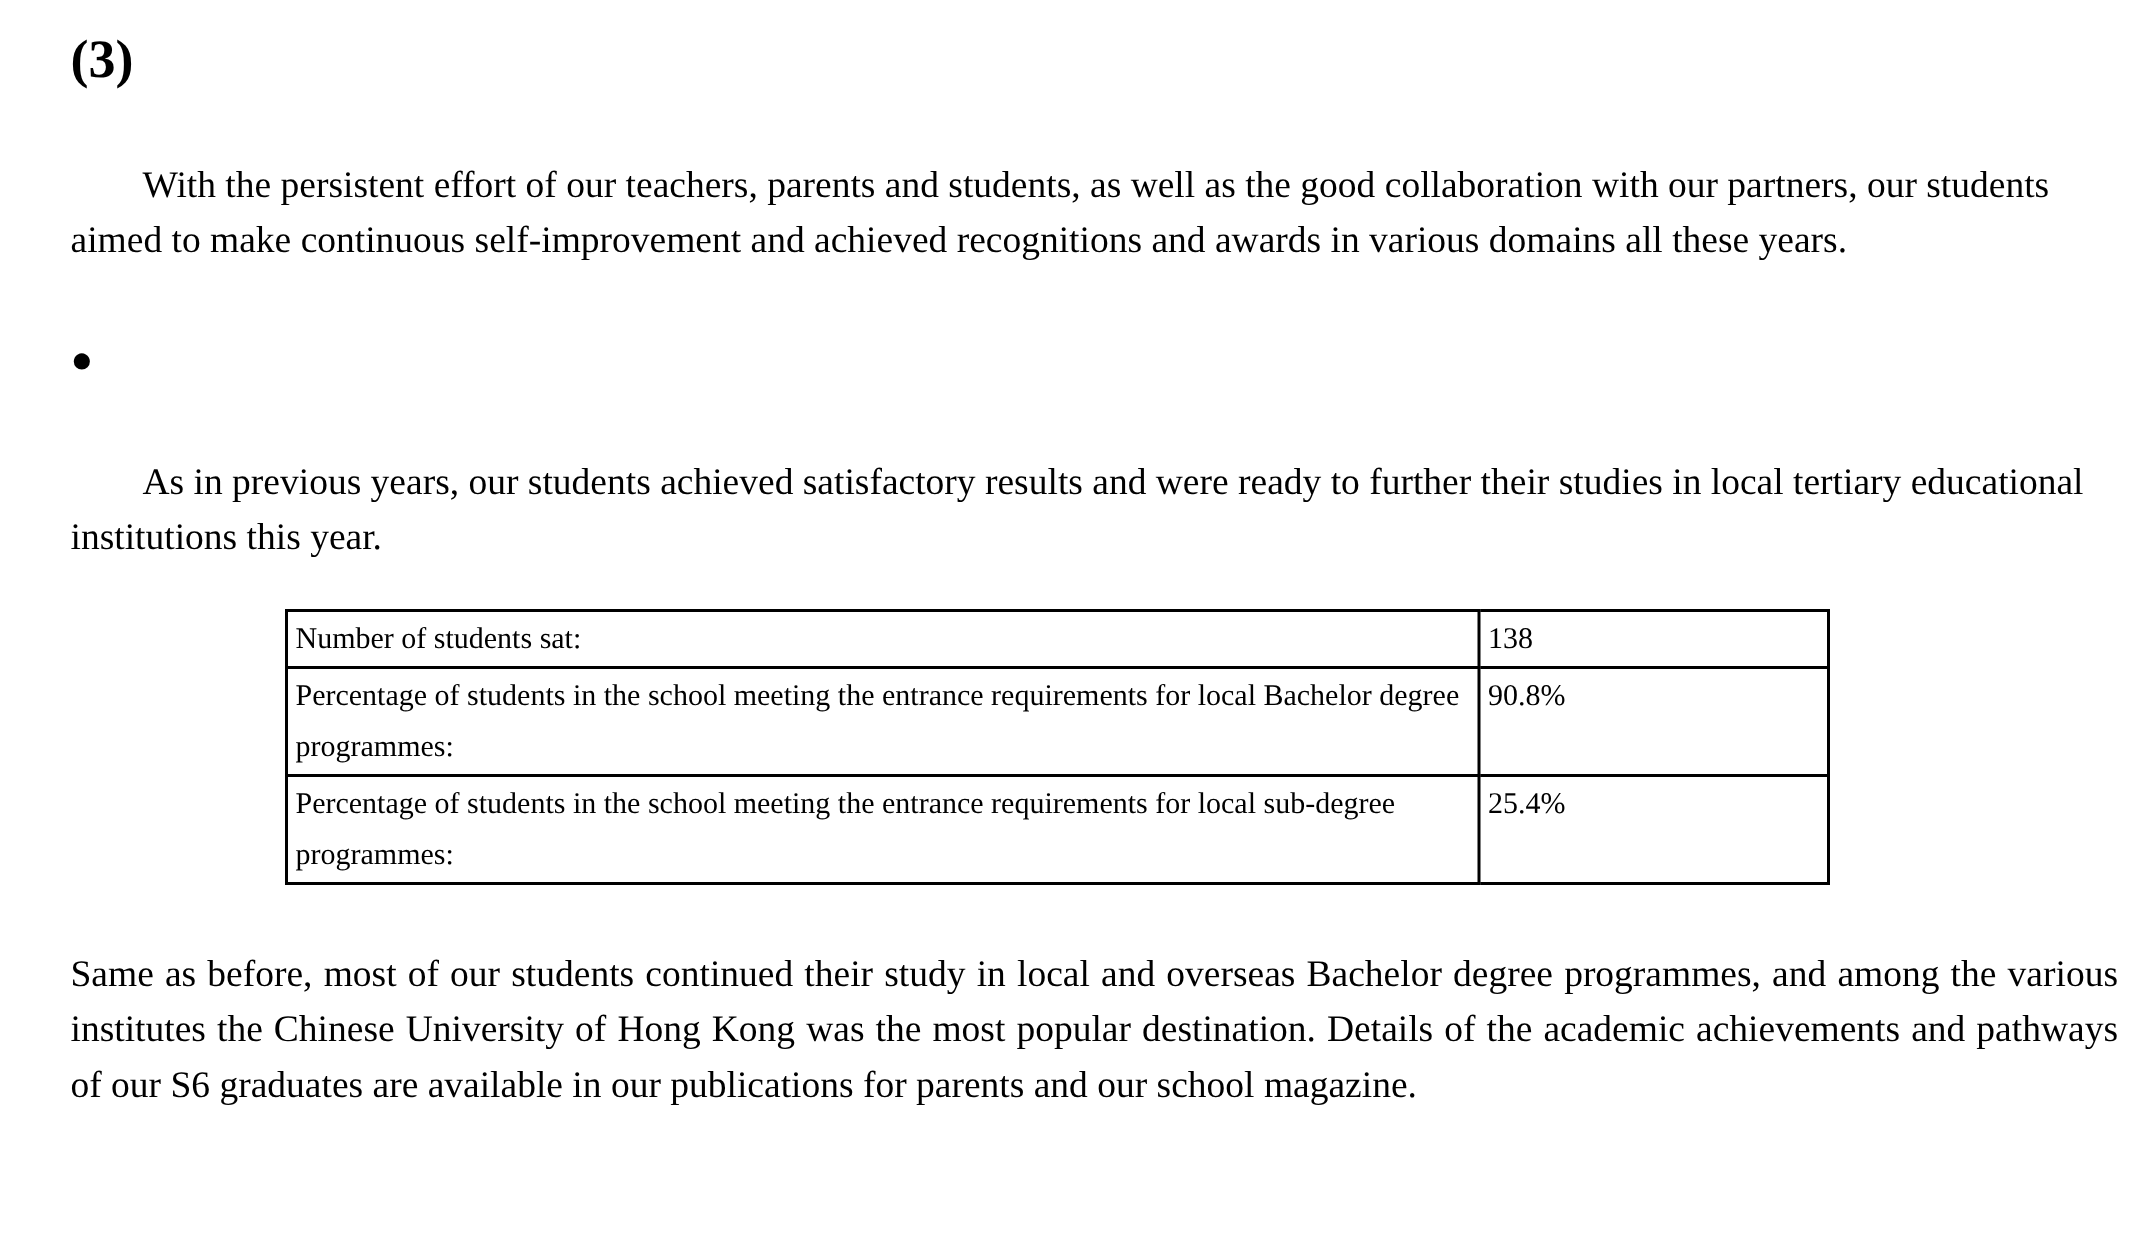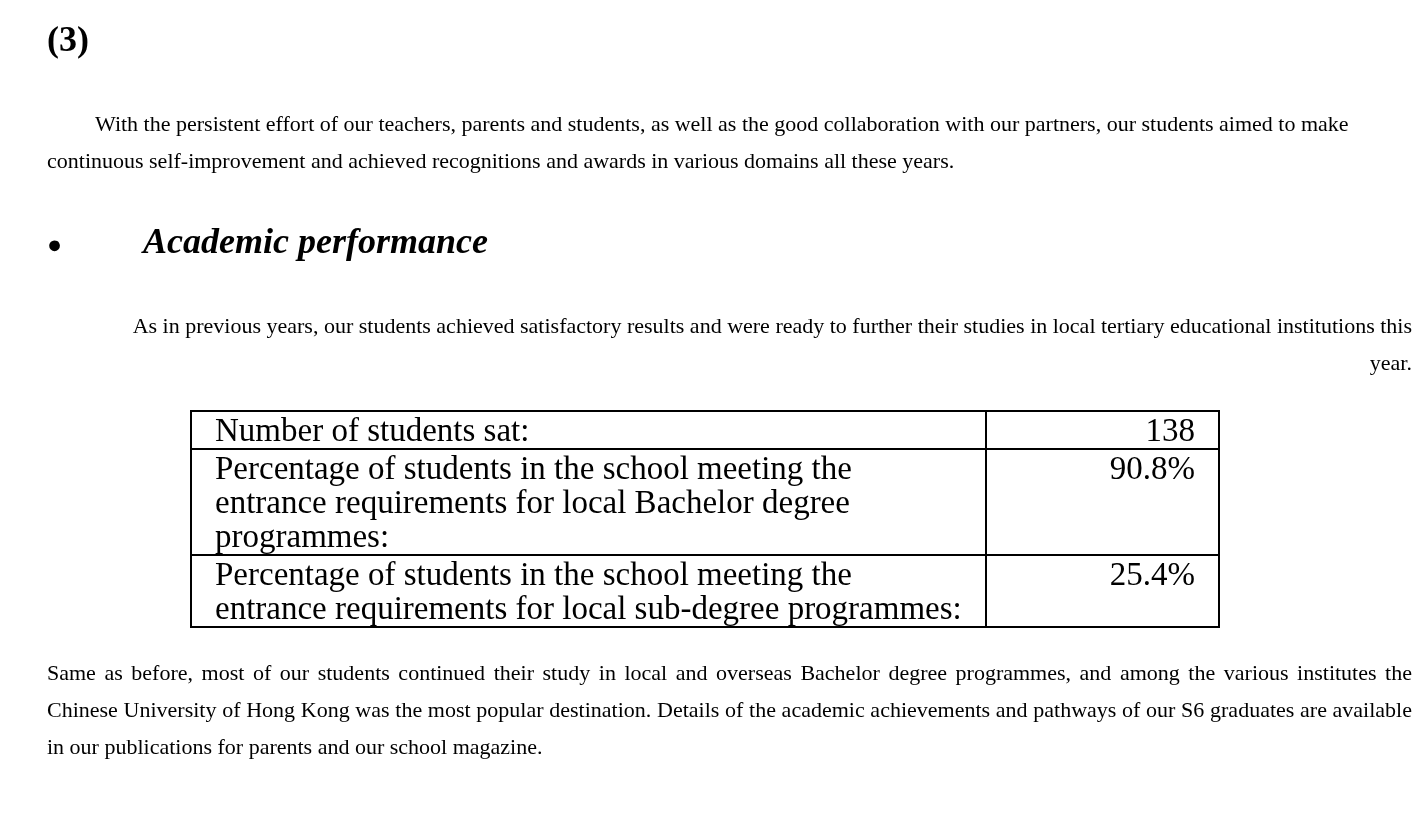--- a/index.html
+++ b/index.html
@@ -19,73 +19,72 @@
   .doc-heading {
     display: flex;
     align-items: baseline;
     font-weight: bold;
     font-size: 36px;
     line-height: 38px;
   }
   .doc-heading .heading-number { width: 96px; flex: 0 0 96px; }
   .para {
     width: 1365px;
-    font-size: 22px;
+    font-size: 25px;
     line-height: 37px;
   }
   .para-intro { margin-top: 47px; text-indent: 48px; text-align: left; }
   .bullet-row {
     display: flex;
     align-items: baseline;
     margin-top: 42px;
     font-size: 36px;
     line-height: 40px;
     font-weight: bold;
   }
   .bullet-marker { width: 96px; flex: 0 0 96px; font-size: 25px; font-style: normal; }
   .bullet-title { font-style: italic; }
-  .para-academic { margin-top: 42px; text-indent: 48px; text-align: right; }
+  .para-academic { margin-top: 42px; text-indent: 48px; text-align: left; }
   .results-table {
     margin-top: 29px;
     margin-left: 143px;
     width: 1028px;
     border-collapse: collapse;
     table-layout: fixed;
   }
   .results-table td {
     border: 2px solid #000000;
-    font-size: 33px;
+    font-size: 20px;
     line-height: 34px;
     vertical-align: top;
-    padding: 1px 23px;
+    padding: 1px 5px;
   }
   .results-table td.cell-label { width: 795px; text-align: left; }
-  .results-table td.cell-value { width: 233px; text-align: right; }
+  .results-table td.cell-value { width: 233px; text-align: left; }
   .results-table tr.row-single td { height: 36px; }
   .results-table tr.row-double td { height: 69px; }
   .para-closing {
-    margin-top: 26px;
+    margin-top: 41px;
     text-align: justify;
     text-justify: inter-word;
   }
 </style>
 </head>
 <body>
 
 <div class="page">
 
   <div class="doc-heading">
     <span class="heading-number">(3)</span>
   </div>
 
   <p class="para para-intro">With the persistent effort of our teachers, parents and students, as well as the good collaboration with our partners, our students aimed to make continuous self-improvement and achieved recognitions and awards in various domains all these years.</p>
 
   <div class="bullet-row">
     <span class="bullet-marker">●</span>
-    <span class="bullet-title">Academic performance</span>
   </div>
 
   <p class="para para-academic">As in previous years, our students achieved satisfactory results and were ready to further their studies in local tertiary educational institutions this year.</p>
 
   <table class="results-table">
     <tbody>
       <tr class="row-single">
         <td class="cell-label">Number of students sat:</td>
         <td class="cell-value">138</td>
       </tr>

